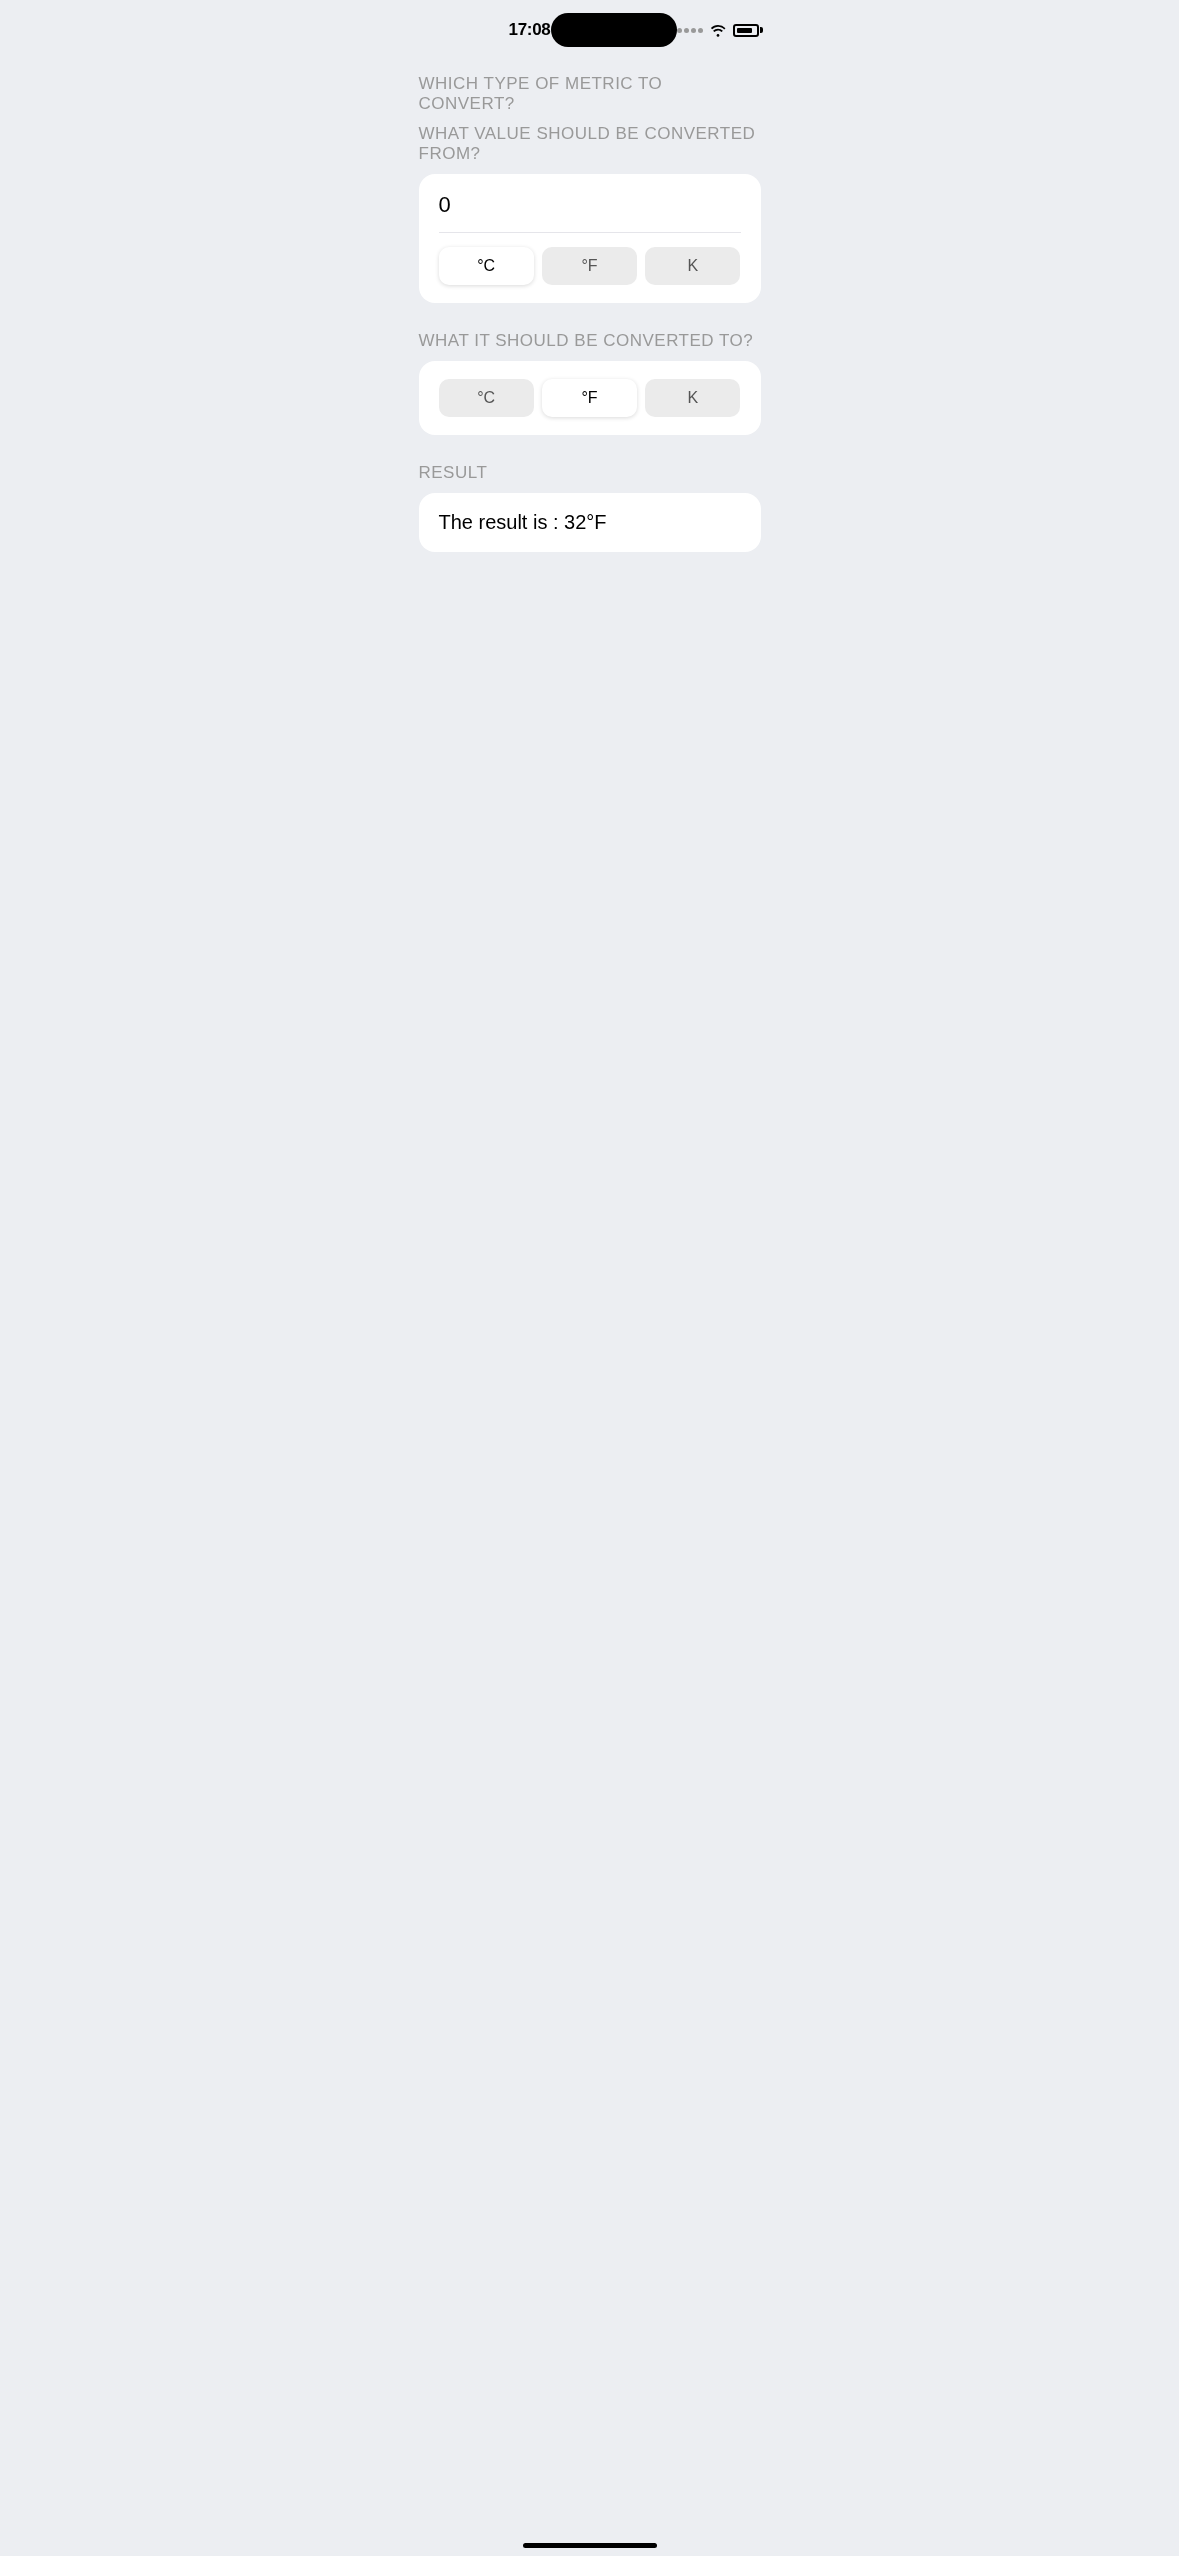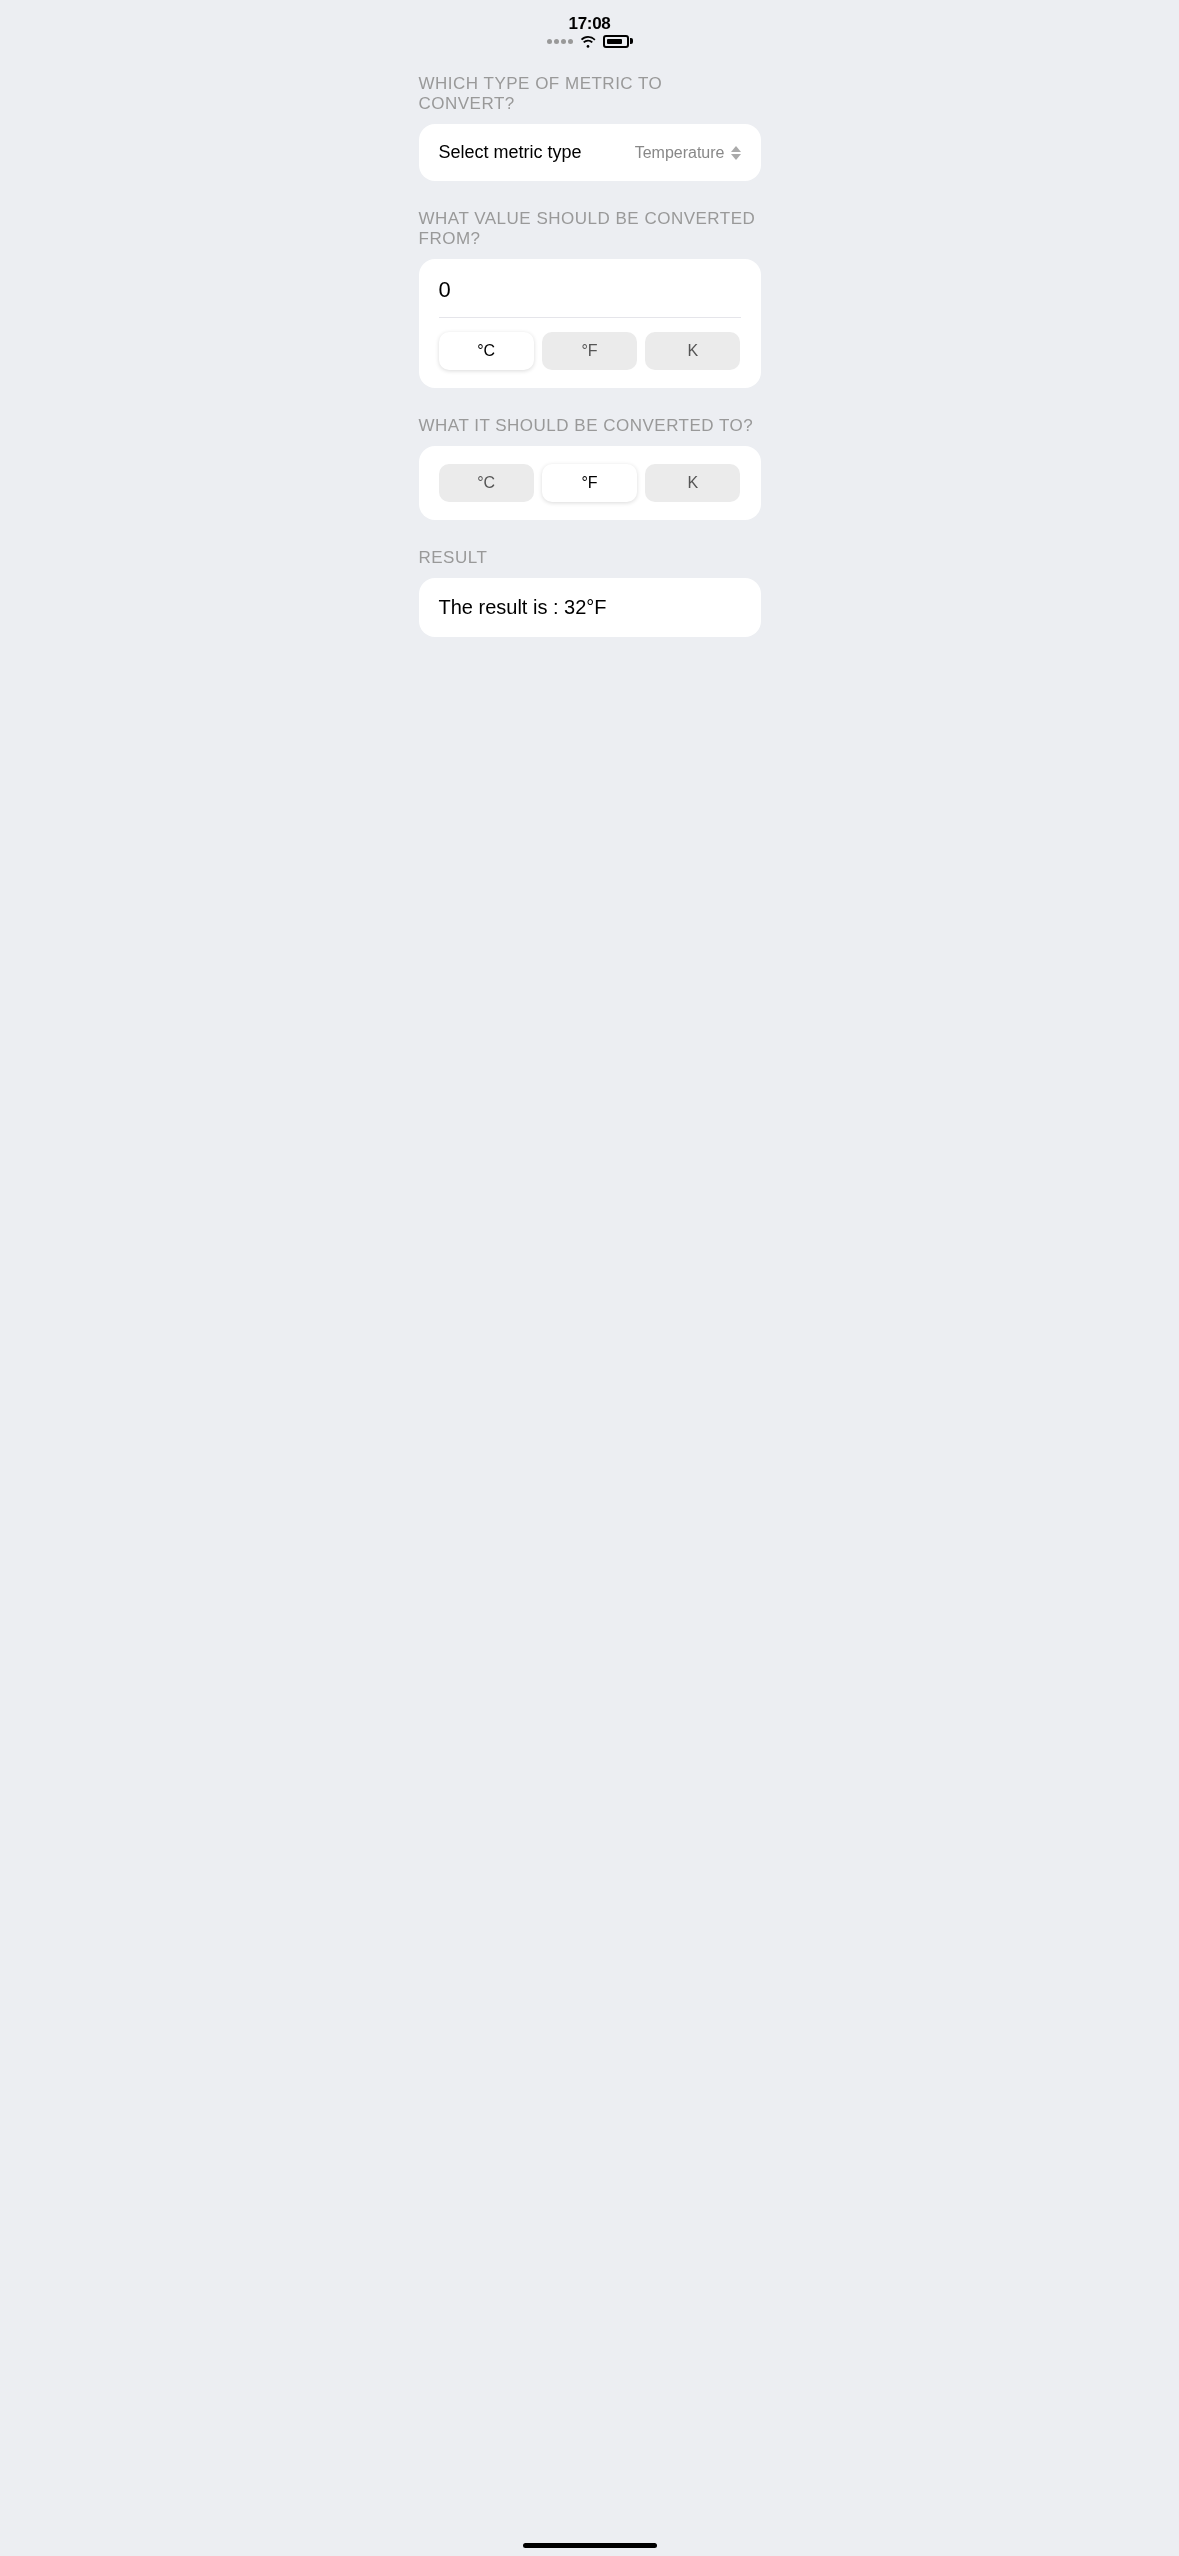--- a/index.html
+++ b/index.html
@@ -15,24 +15,23 @@
       width: 390px;
       min-height: 844px;
       margin: 0 auto;
       position: relative;
       overflow-x: hidden;
     }
 
     .status-bar {
       display: flex;
       align-items: center;
-      justify-content: space-between;
+      justify-content: flex-end;
       padding: 14px 22px 8px 22px;
       height: 54px;
-      flex-direction: column;
     }
 
     .status-time {
       font-size: 17px;
       font-weight: 600;
       color: #000;
       letter-spacing: -0.3px;
     }
 
     .dynamic-island {
@@ -249,32 +248,20 @@
       </div>
       <div class="battery-tip"></div>
     </div>
   </div>
 </div>
 
 <div class="content">
 
 
   <div class="section-label">WHICH TYPE OF METRIC TO CONVERT?</div>
-  <div class="card">
-    <div class="metric-selector">
-      <span class="metric-selector-label">Select metric type</span>
-      <div class="metric-selector-value">
-        <span>Temperature</span>
-        <div class="updown-icon">
-          <span class="up-arrow"></span>
-          <span class="down-arrow"></span>
-        </div>
-      </div>
-    </div>
-  </div>
 
   <div class="section-label">WHAT VALUE SHOULD BE CONVERTED FROM?</div>
   <div class="card">
     <div class="value-input">0</div>
     <div class="unit-toggle">
       <button class="unit-btn active">°C</button>
       <button class="unit-btn inactive">°F</button>
       <button class="unit-btn inactive">K</button>
     </div>
   </div>

